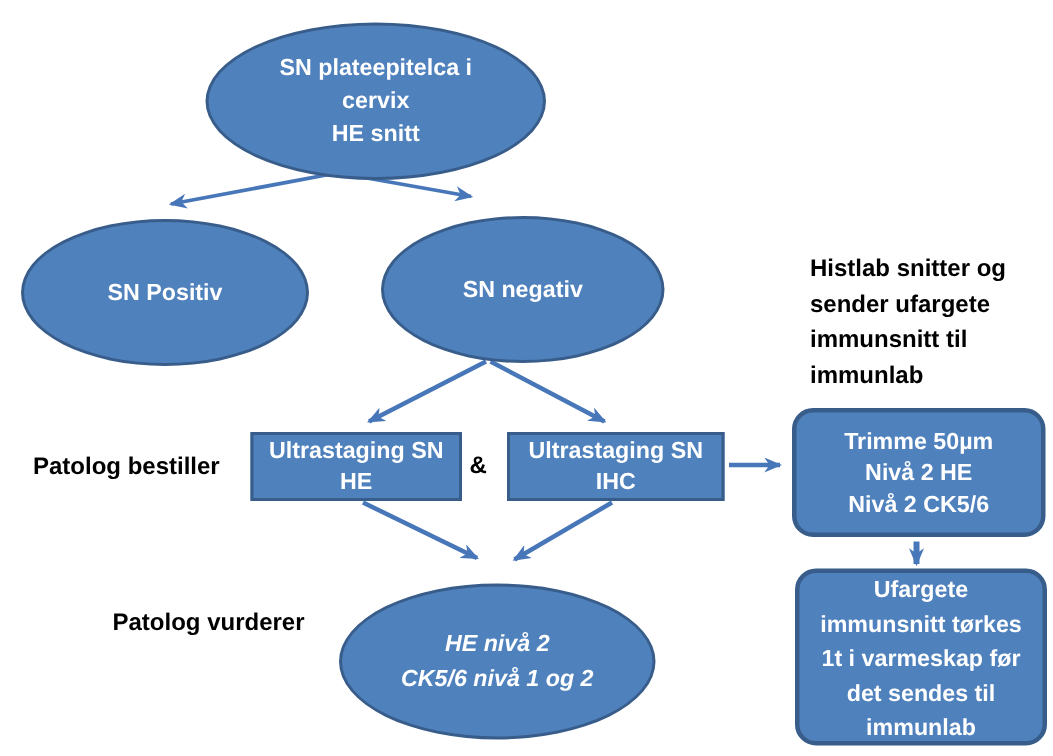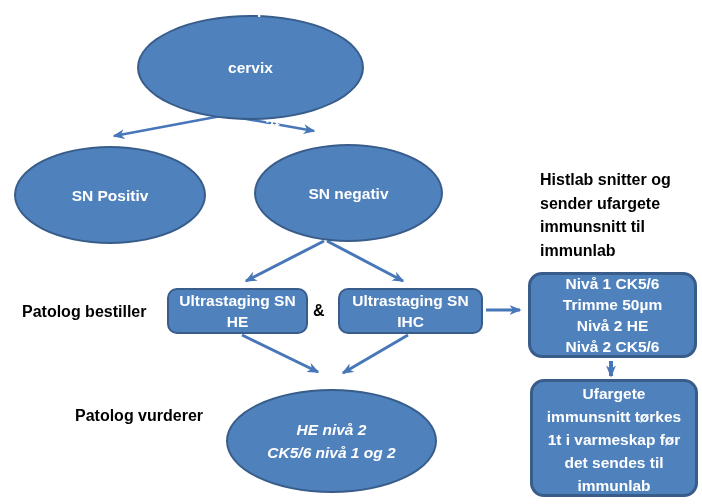--- a/index.html
+++ b/index.html
@@ -13,23 +13,23 @@
 
   .shape {
     position:absolute; box-sizing:border-box;
     background:var(--shape-fill,#4f81bd);
     border:2px solid var(--shape-border,#385d8a);
     color:var(--shape-text,#ffffff);
     display:flex; flex-direction:column; align-items:center; justify-content:center;
     text-align:center; font-size:15.5px; font-weight:700; line-height:21px;
   }
   .ellipse { border-radius:50%; }
-  .rect { border-radius:10px; }
+  .rect { border-radius:0; }
   .round { border-radius:14px; border-width:3px; }
-  .lh22 { line-height:22px;gap:37px; }
+  .lh22 { line-height:22px; }
   .lh23 { line-height:23px; }
 
   .note {
     position:absolute; color:var(--label-text,#000000);
     font-size:16px; font-weight:700; line-height:23.5px; white-space:nowrap;
   }
   .amp { position:absolute; color:#000; font-size:16px; font-weight:700; }
 </style>
 </head>
 <body>
@@ -72,21 +72,20 @@
   </div>
 
   <div class="amp" style="left:313px; top:302px;">&amp;</div>
 
   <div class="shape rect" style="left:338px; top:288px; width:145px; height:46px;">
     <div>Ultrastaging SN</div>
     <div>IHC</div>
   </div>
 
   <div class="shape round" style="left:528px; top:272px; width:169px; height:86px;">
-    <div>Nivå 1 CK5/6</div>
     <div>Trimme 50µm</div>
     <div>Nivå 2 HE</div>
     <div>Nivå 2 CK5/6</div>
   </div>
 
   <div class="shape round lh23" style="left:530px; top:379px; width:168px; height:118px;justify-content:space-between;">
     <div>Ufargete</div>
     <div>immunsnitt tørkes</div>
     <div>1t i varmeskap før</div>
     <div>det sendes til</div>

